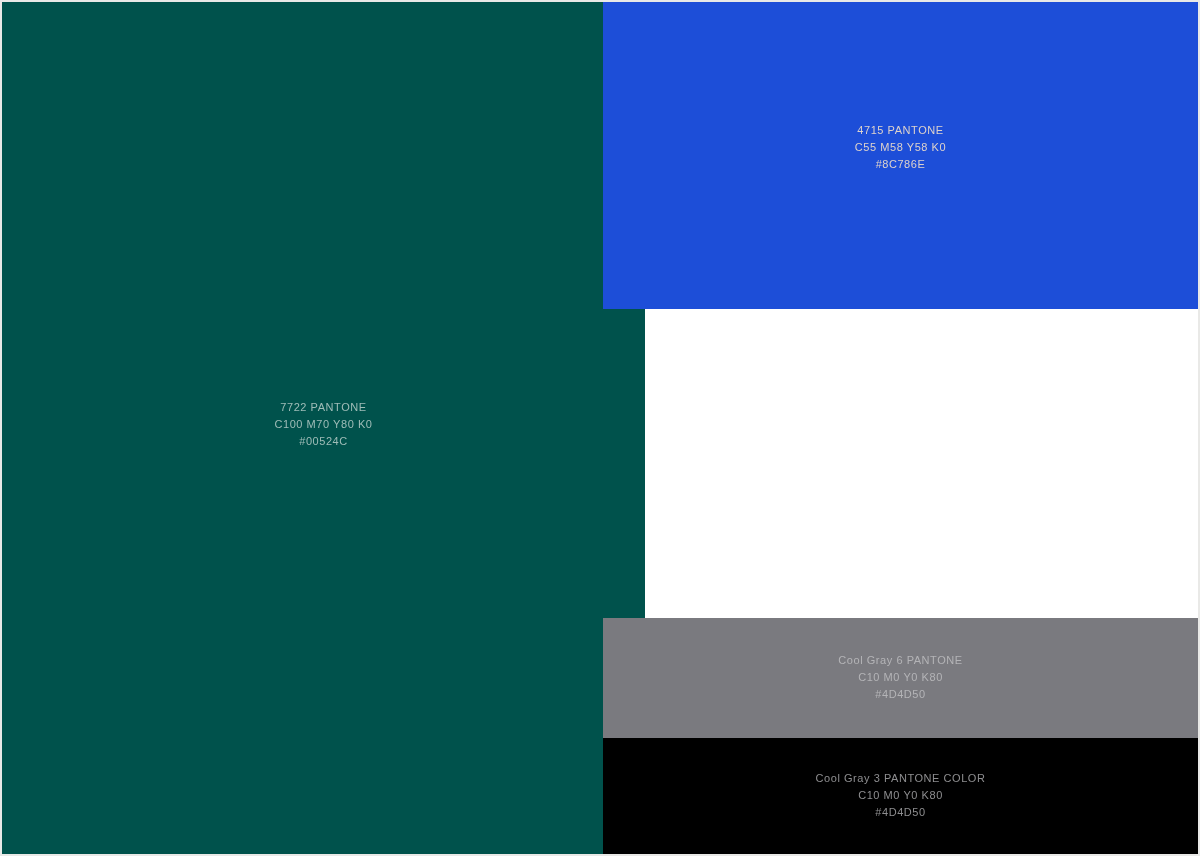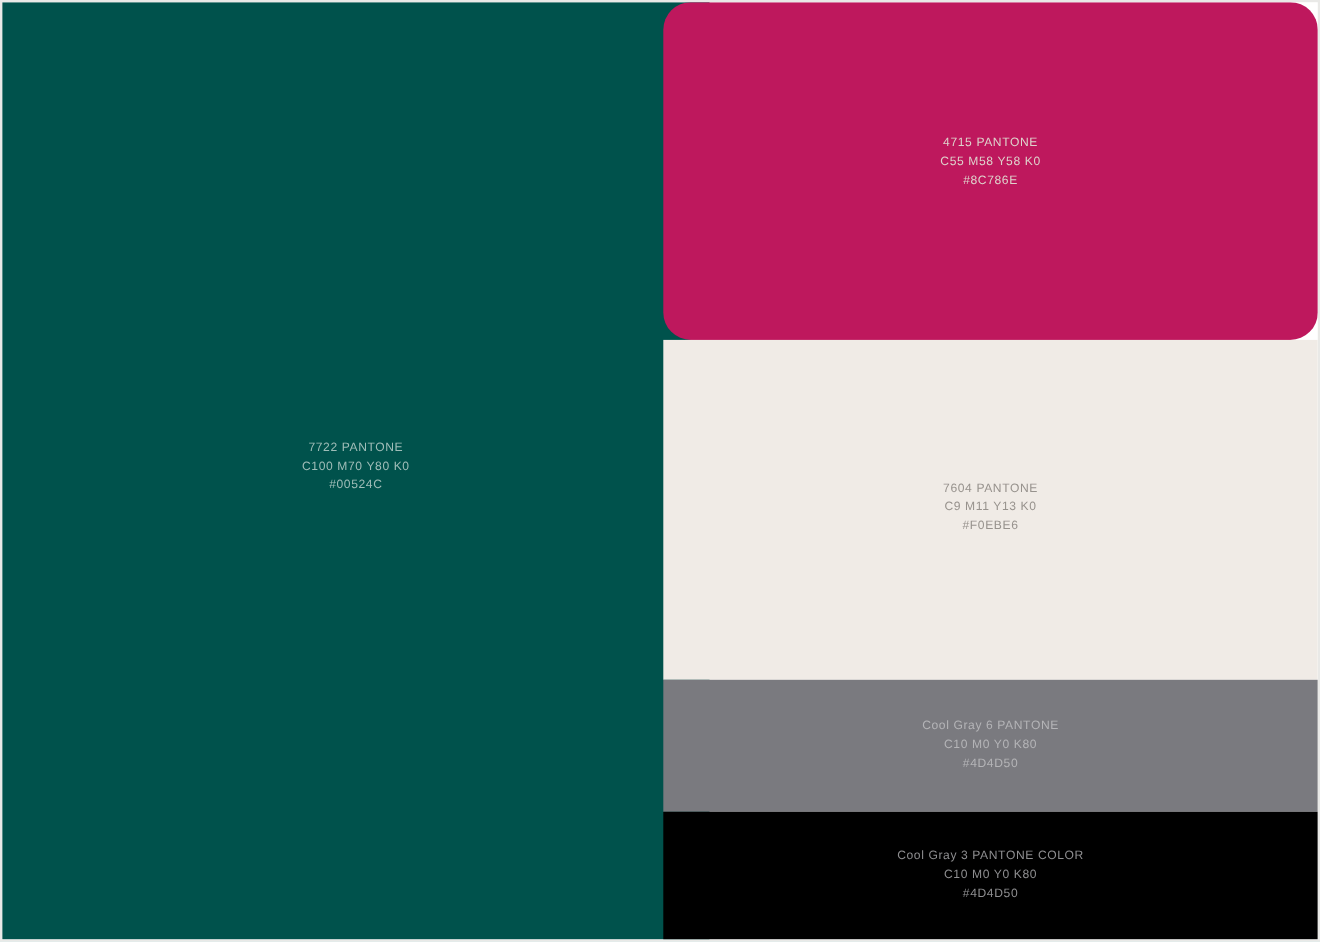--- a/index.html
+++ b/index.html
@@ -90,35 +90,28 @@
 <div class="palette-board" style="border-color: rgb(233, 233, 231);">
 
   <div class="swatch swatch-primary" style="background-color: rgb(0, 82, 76);">
     <div class="swatch-caption" style="color: rgb(159, 189, 184);">
       <span class="caption-line">7722 PANTONE</span>
       <span class="caption-line">C100 M70 Y80 K0</span>
       <span class="caption-line">#00524C</span>
     </div>
   </div>
 
-  <div class="swatch swatch-accent" style="background-color: #be185d; border-radius: 25px;">
+  <div class="swatch swatch-accent" style="background-color: #1d4ed8;">
     <div class="swatch-caption" style="color: rgb(222, 211, 204);">
       <span class="caption-line">4715 PANTONE</span>
       <span class="caption-line">C55 M58 Y58 K0</span>
       <span class="caption-line">#8C786E</span>
     </div>
   </div>
 
-  <div class="swatch swatch-neutral-light" style="background-color: rgb(240, 235, 230);">
-    <div class="swatch-caption" style="color: rgb(151, 146, 141);">
-      <span class="caption-line">7604 PANTONE</span>
-      <span class="caption-line">C9 M11 Y13 K0</span>
-      <span class="caption-line">#F0EBE6</span>
-    </div>
-  </div>
 
   <div class="swatch swatch-gray-nine" style="background-color: rgb(122, 122, 127);">
     <div class="swatch-caption" style="color: rgb(180, 180, 183);">
       <span class="caption-line">Cool Gray 6 PANTONE</span>
       <span class="caption-line">C10 M0 Y0 K80</span>
       <span class="caption-line">#4D4D50</span>
     </div>
   </div>
 
   <div class="swatch swatch-gray-three" style="background-color: #000000;">

